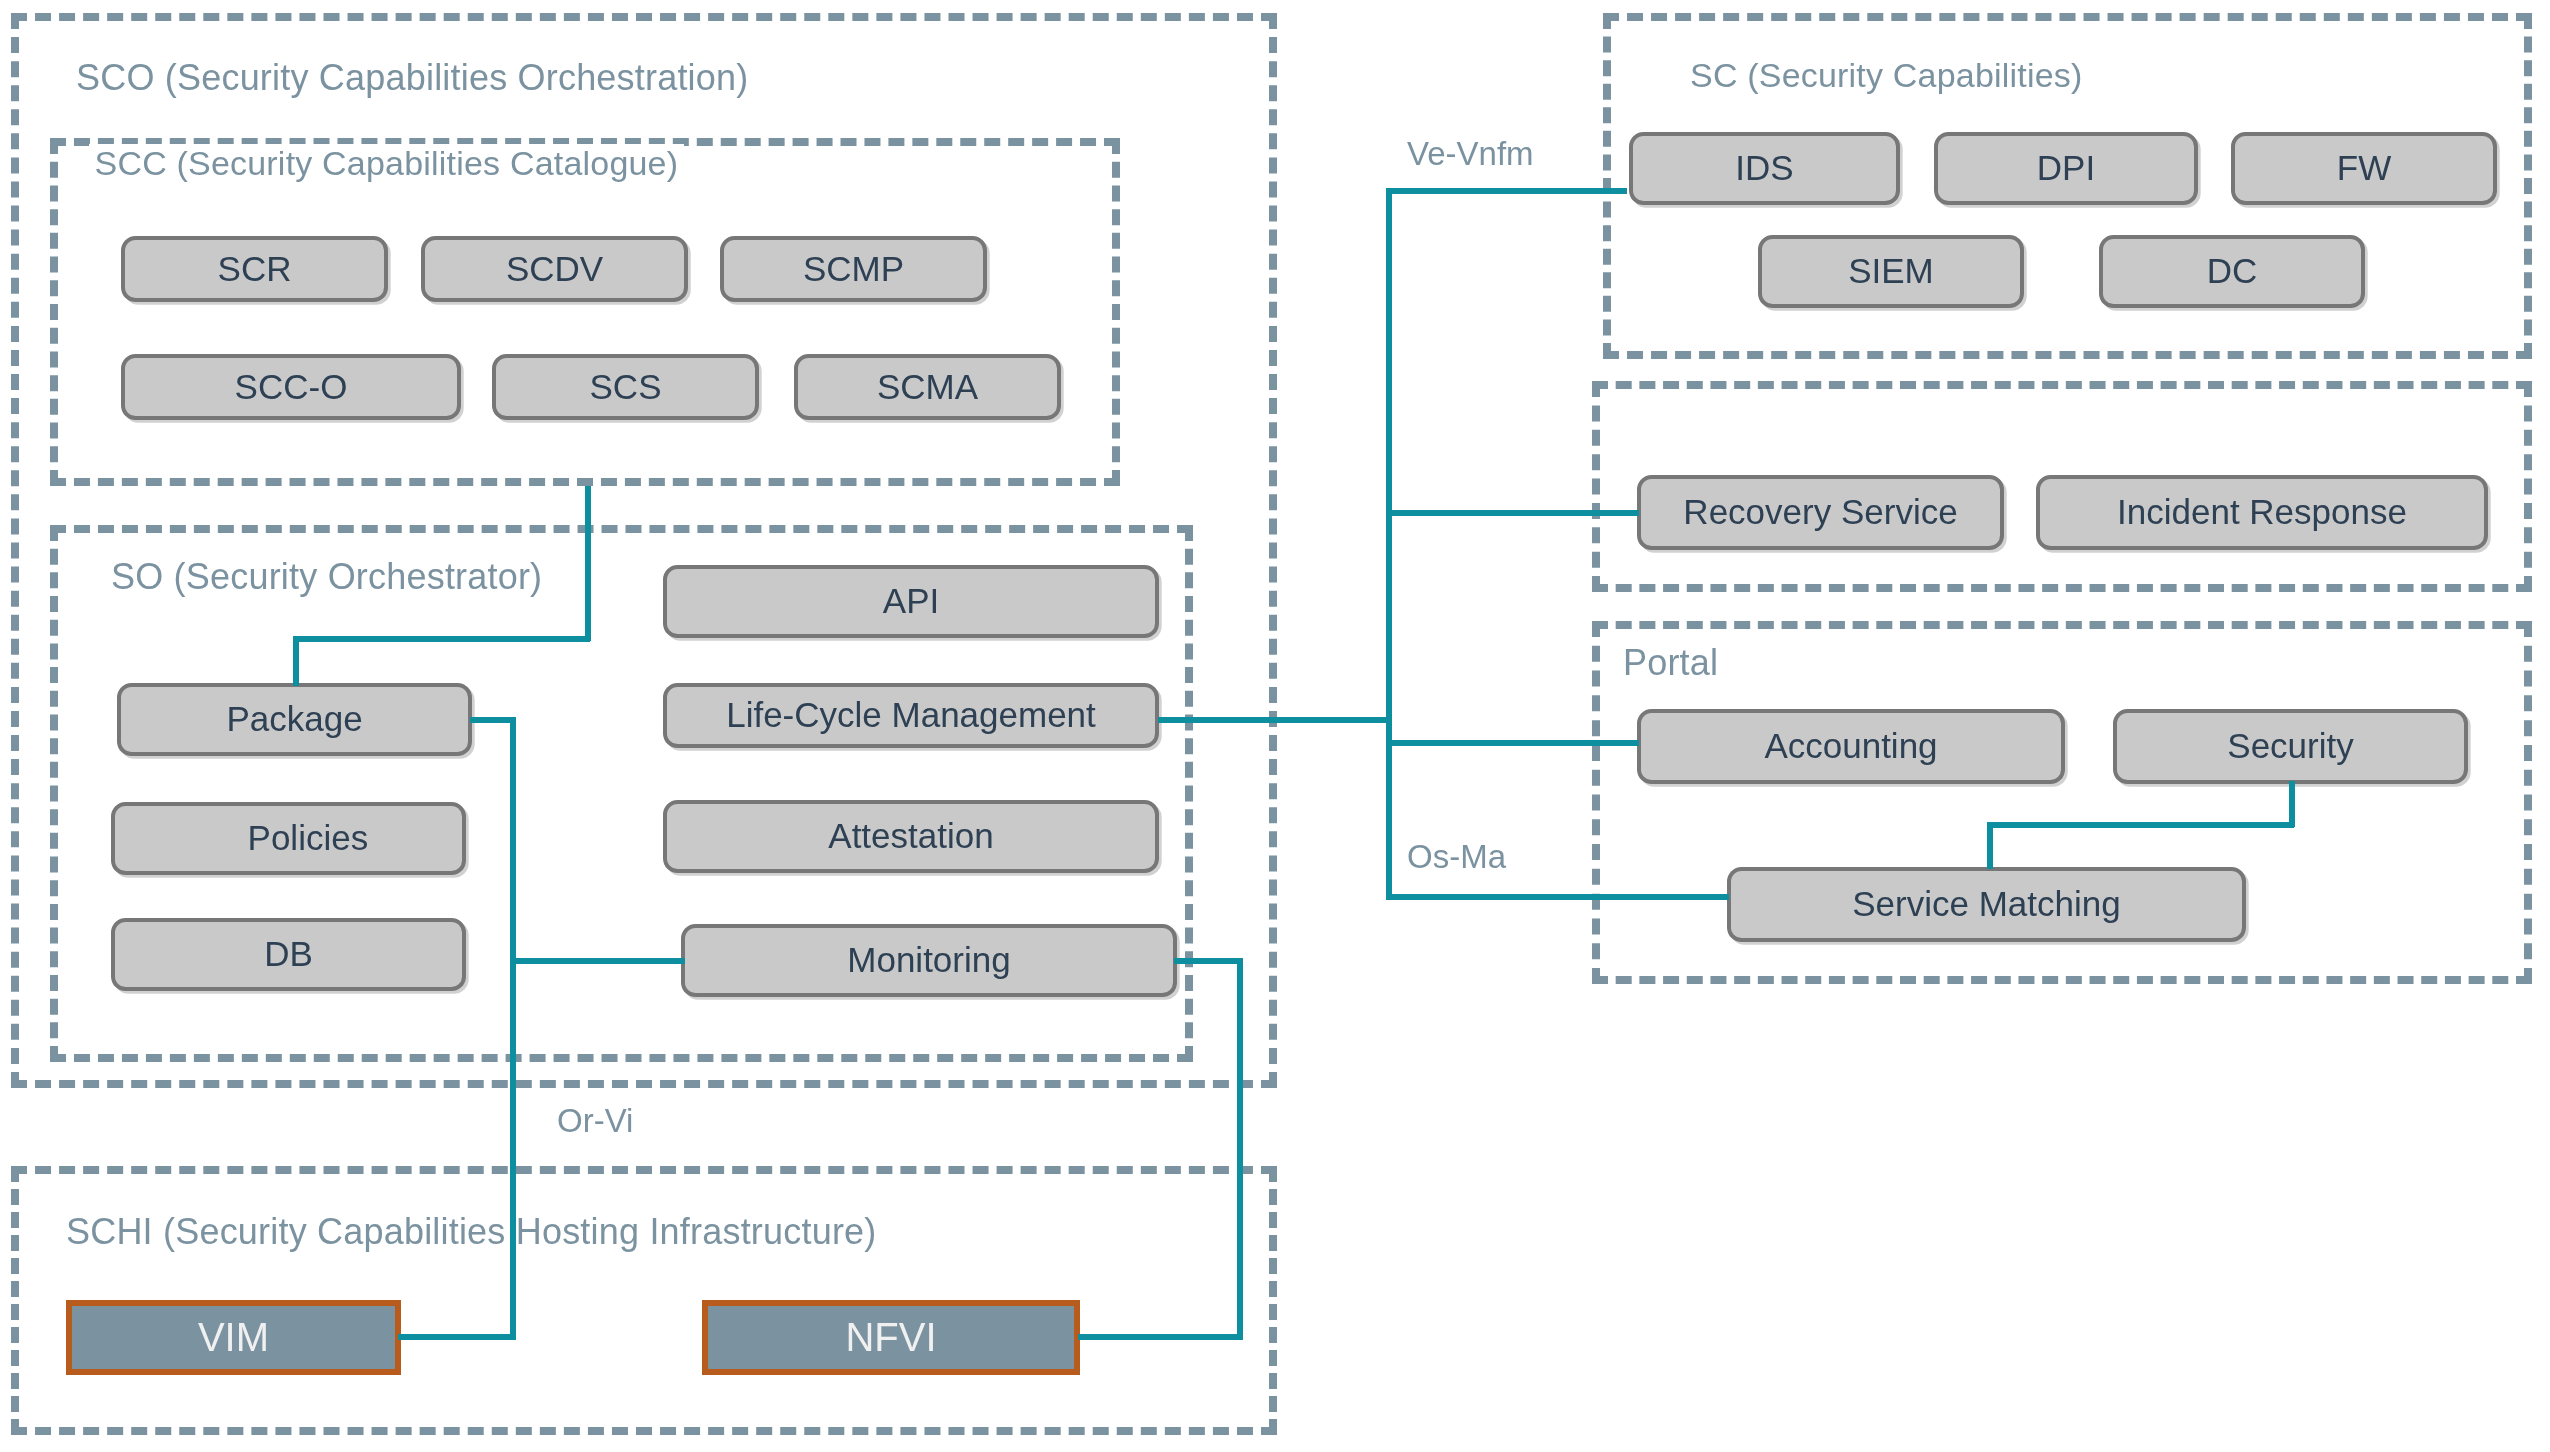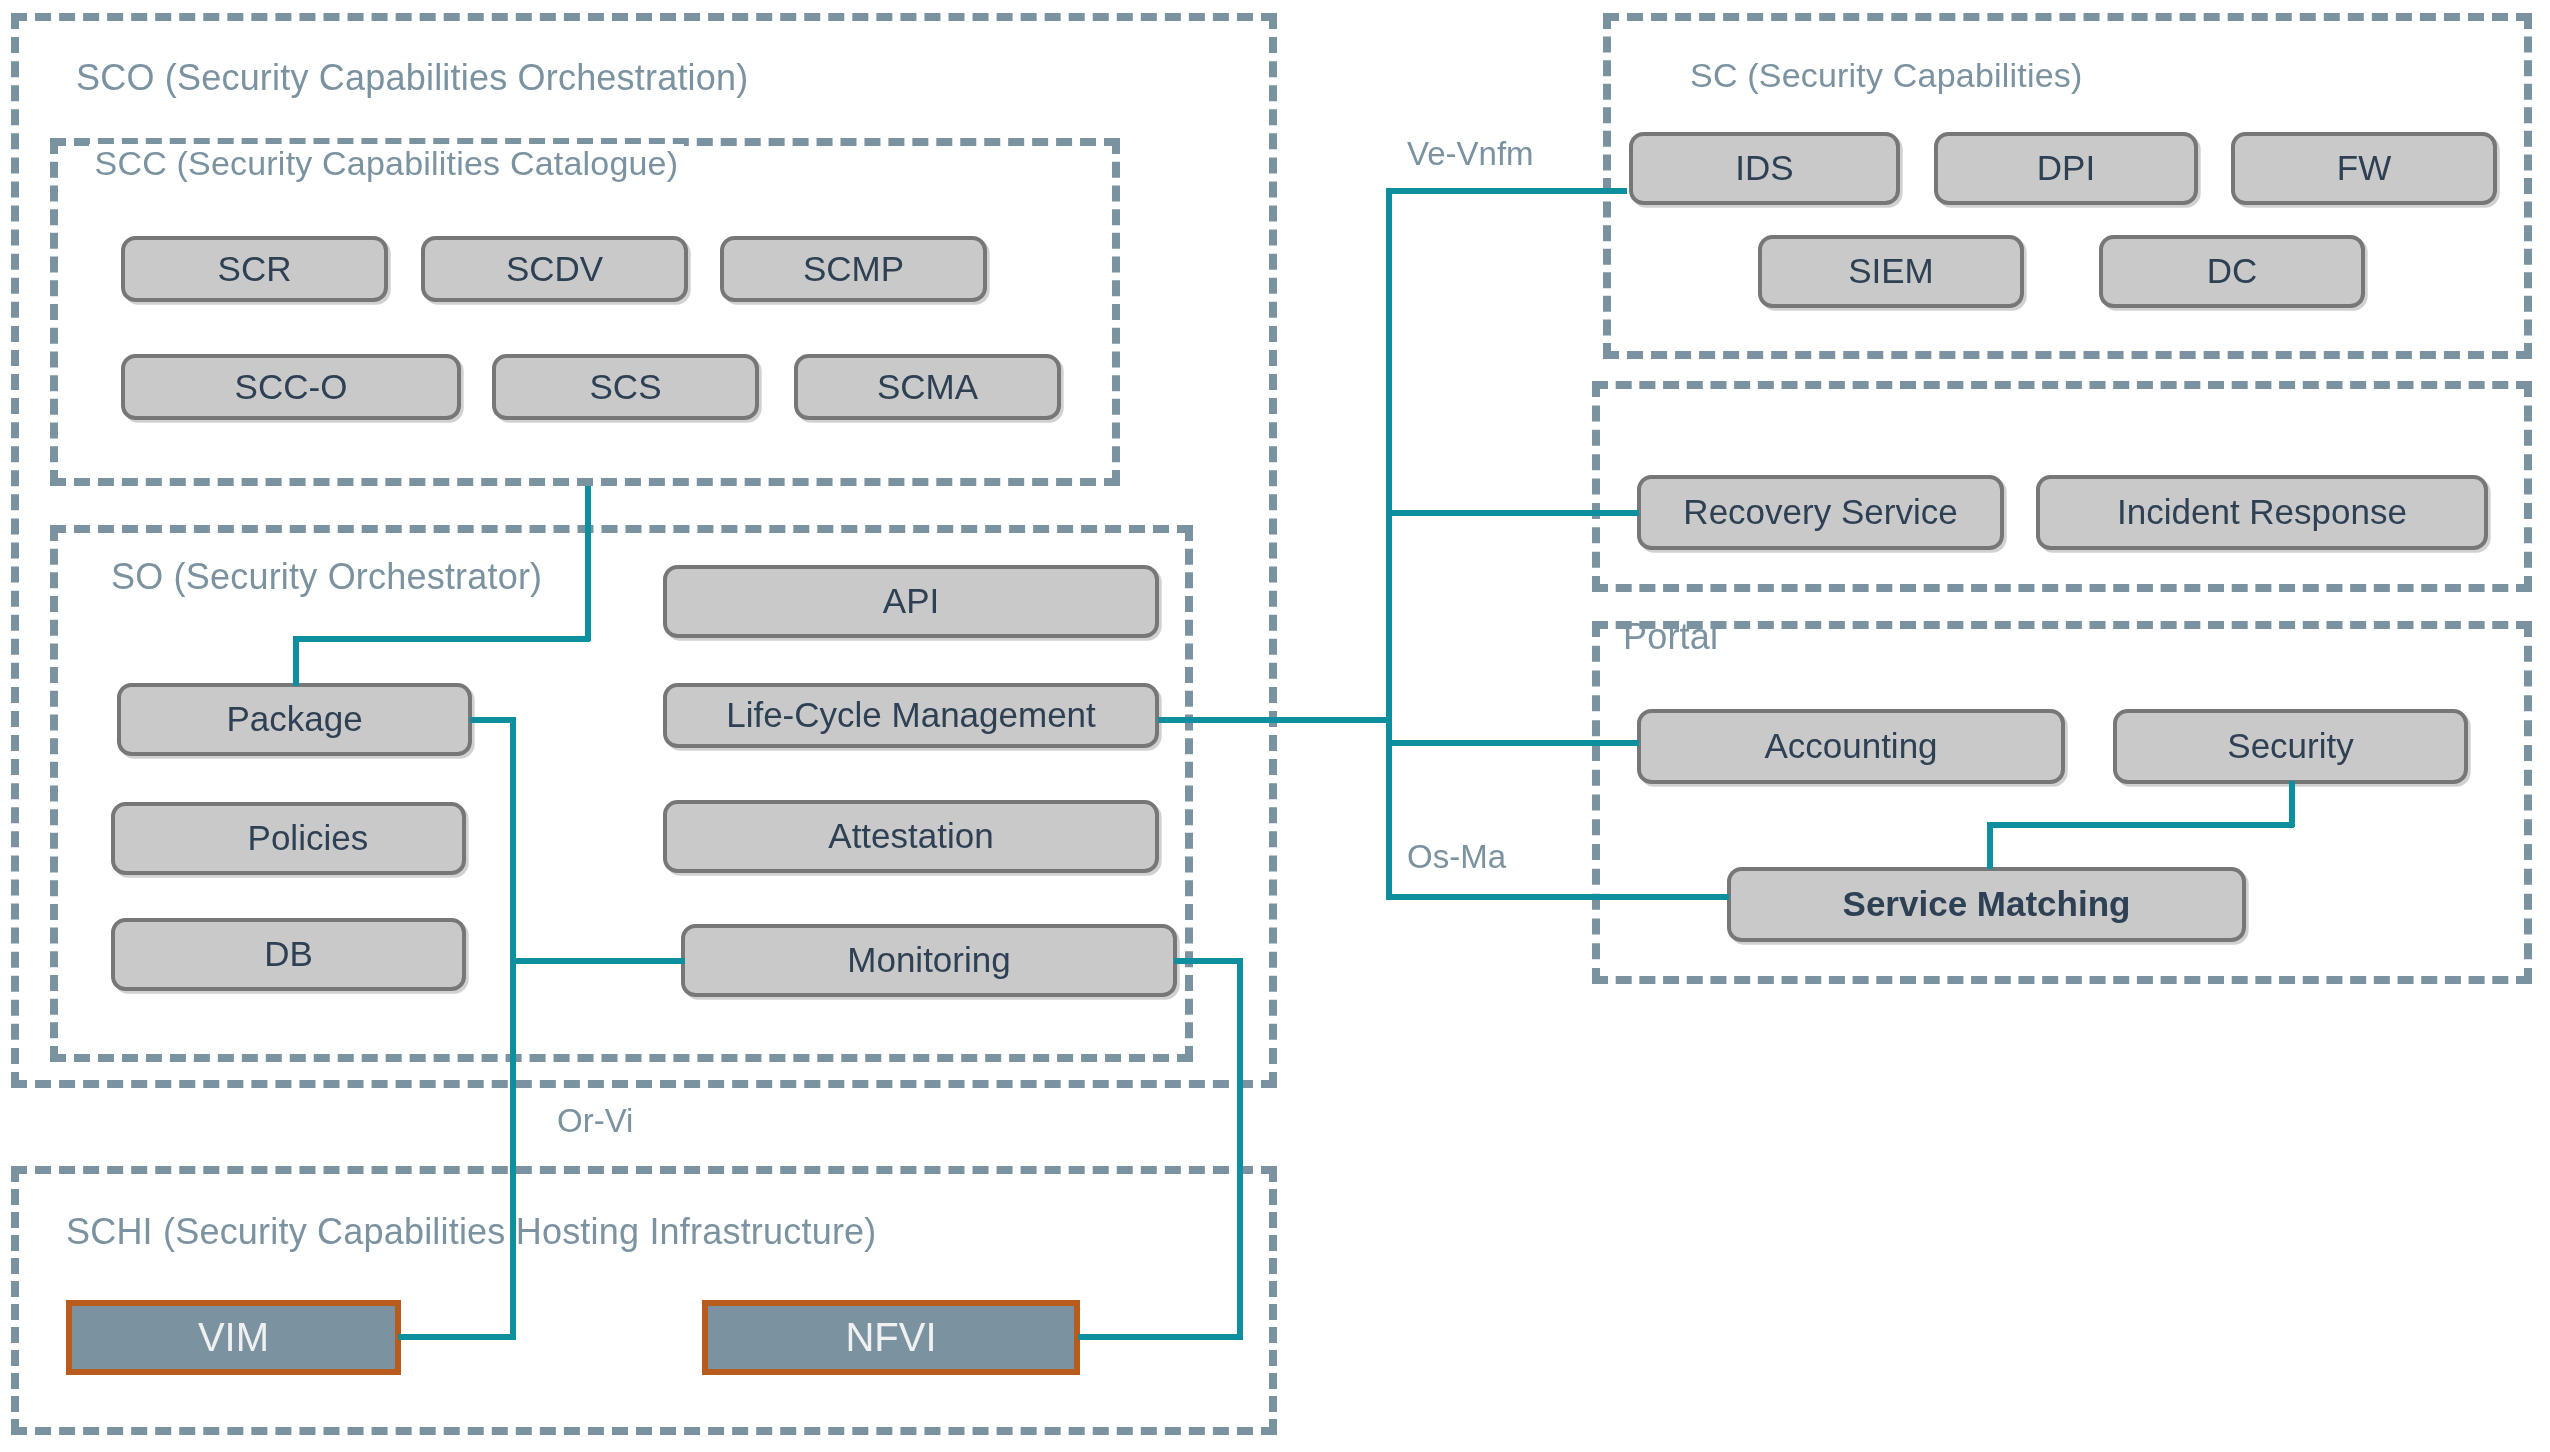--- a/index.html
+++ b/index.html
@@ -129,25 +129,25 @@
 
   <div class="node" style="left:1758px; top:235px; width:266px; height:73px;">SIEM</div>
   <div class="node" style="left:2099px; top:235px; width:266px; height:73px;">DC</div>
 
   <div class="group" style="left:1592px; top:381px; width:940px; height:211px;"></div>
 
   <div class="node" style="left:1637px; top:475px; width:367px; height:75px;">Recovery Service</div>
   <div class="node" style="left:2036px; top:475px; width:452px; height:75px;">Incident Response</div>
 
   <div class="group" style="left:1592px; top:621px; width:940px; height:363px;"></div>
-  <div class="group-label" style="left:1623px; top:616px;">Portal</div>
+  <div class="group-label" style="left:1623px; top:642px;">Portal</div>
 
   <div class="node" style="left:1637px; top:709px; width:428px; height:75px;">Accounting</div>
   <div class="node" style="left:2113px; top:709px; width:355px; height:75px;">Security</div>
-  <div class="node" style="left:1727px; top:867px; width:519px; height:75px;font-weight:bold;">Service Matching</div>
+  <div class="node" style="left:1727px; top:867px; width:519px; height:75px;">Service Matching</div>
 
   <div class="conn conn-v" style="left:585px; top:486px; height:155px;"></div>
   <div class="conn conn-h" style="left:293px; top:636px; width:297px;"></div>
   <div class="conn conn-v" style="left:293px; top:636px; height:50px;"></div>
 
   <div class="conn conn-h" style="left:470px; top:717px; width:46px;"></div>
   <div class="conn conn-v" style="left:510px; top:717px; height:623px;"></div>
   <div class="conn conn-h" style="left:510px; top:958px; width:175px;"></div>
   <div class="conn conn-h" style="left:398px; top:1334px; width:117px;"></div>
 

